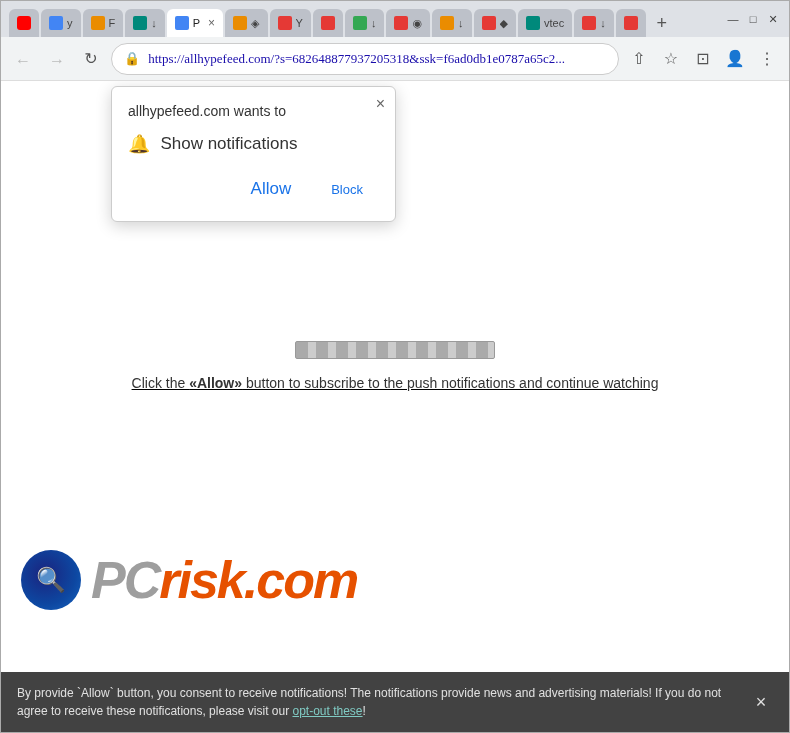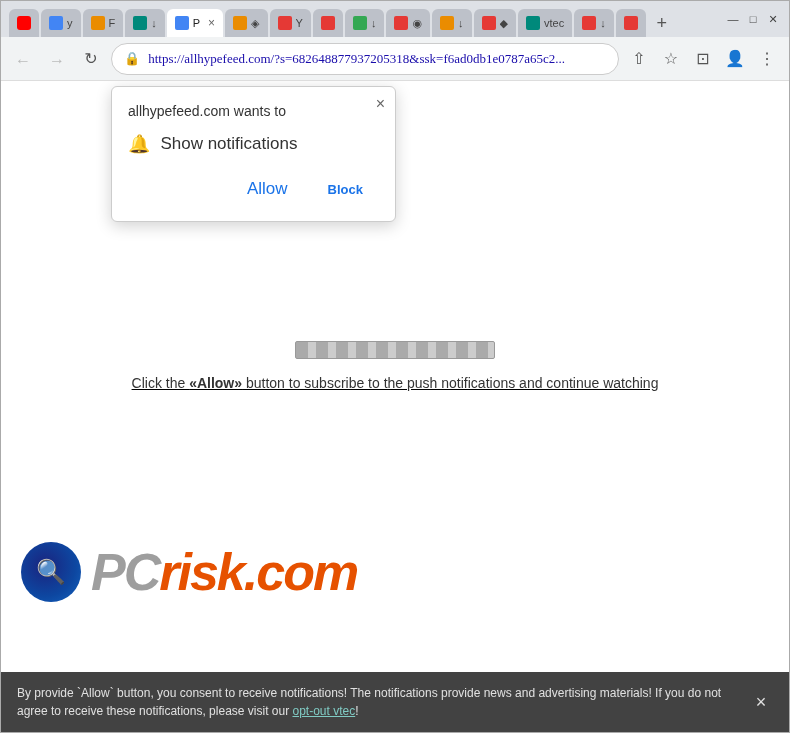--- a/index.html
+++ b/index.html
@@ -155,21 +155,21 @@
       font-weight: 500;
       cursor: pointer;
       border-radius: 4px;
     }
     .btn-block {
       padding: 6px 16px;
       background: transparent;
       border: none;
       color: #1a73e8;
       font-size: 13px;
-      font-weight: 700;
+      font-weight: 400;
       cursor: pointer;
       border-radius: 4px;
     }
 
     
     .page-body {
       display: flex;
       flex-direction: column;
       align-items: center;
       padding-top: 260px;
@@ -191,21 +191,21 @@
       font-size: 14px;
       color: #333;
       text-align: center;
       max-width: 600px;
     }
     .page-instruction strong { font-weight: 700; }
 
     
     .pcrisk-logo {
       position: absolute;
-      bottom: 70px;
+      bottom: 62px;
       left: 20px;
       display: flex;
       align-items: center;
       gap: 10px;
     }
     .pcrisk-icon {
       width: 60px; height: 60px;
       background: radial-gradient(circle at 40% 40%, #1a237e 0%, #0d47a1 60%, #1565c0 100%);
       border-radius: 50%;
       display: flex; align-items: center; justify-content: center;
@@ -386,18 +386,18 @@
       <div class="pcrisk-icon"></div>
       <div class="pcrisk-text">
         <span style="color:#9e9e9e;">PC</span><span style="color:#e65100;">risk.com</span>
       </div>
     </div>
 
   </div>
 
   <div class="bottom-bar">
     <div class="bottom-text">
-      <span>By provide `Allow` button, you consent to receive notifications! The notifications provide news and advertising materials! If you do not agree to receive these notifications, please visit our </span><a href="#">opt-out vtec</a><span>!</span>
+      <span>By provide `Allow` button, you consent to receive notifications! The notifications provide news and advertising materials! If you do not agree to receive these notifications, please visit our </span><a href="#">opt-out these</a><span>!</span>
     </div>
     <div class="bottom-close">×</div>
   </div>
 
 </div>
 
 </body></html>

